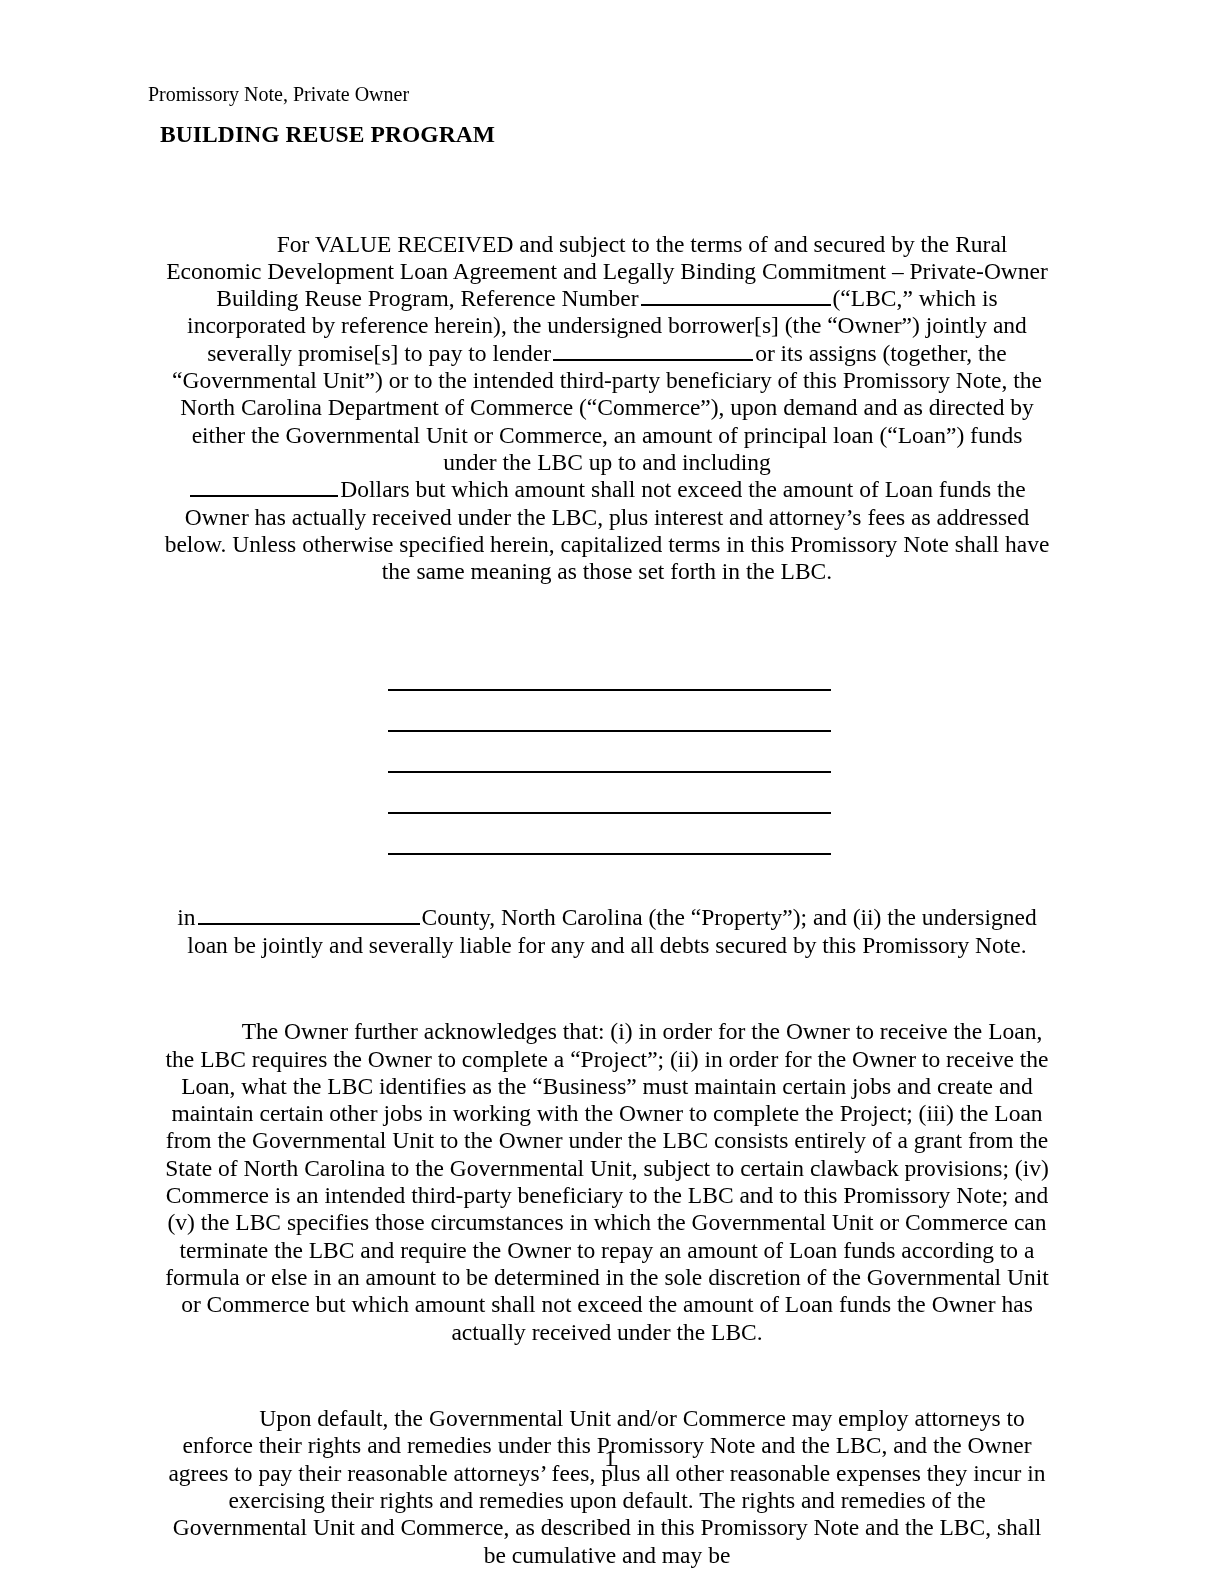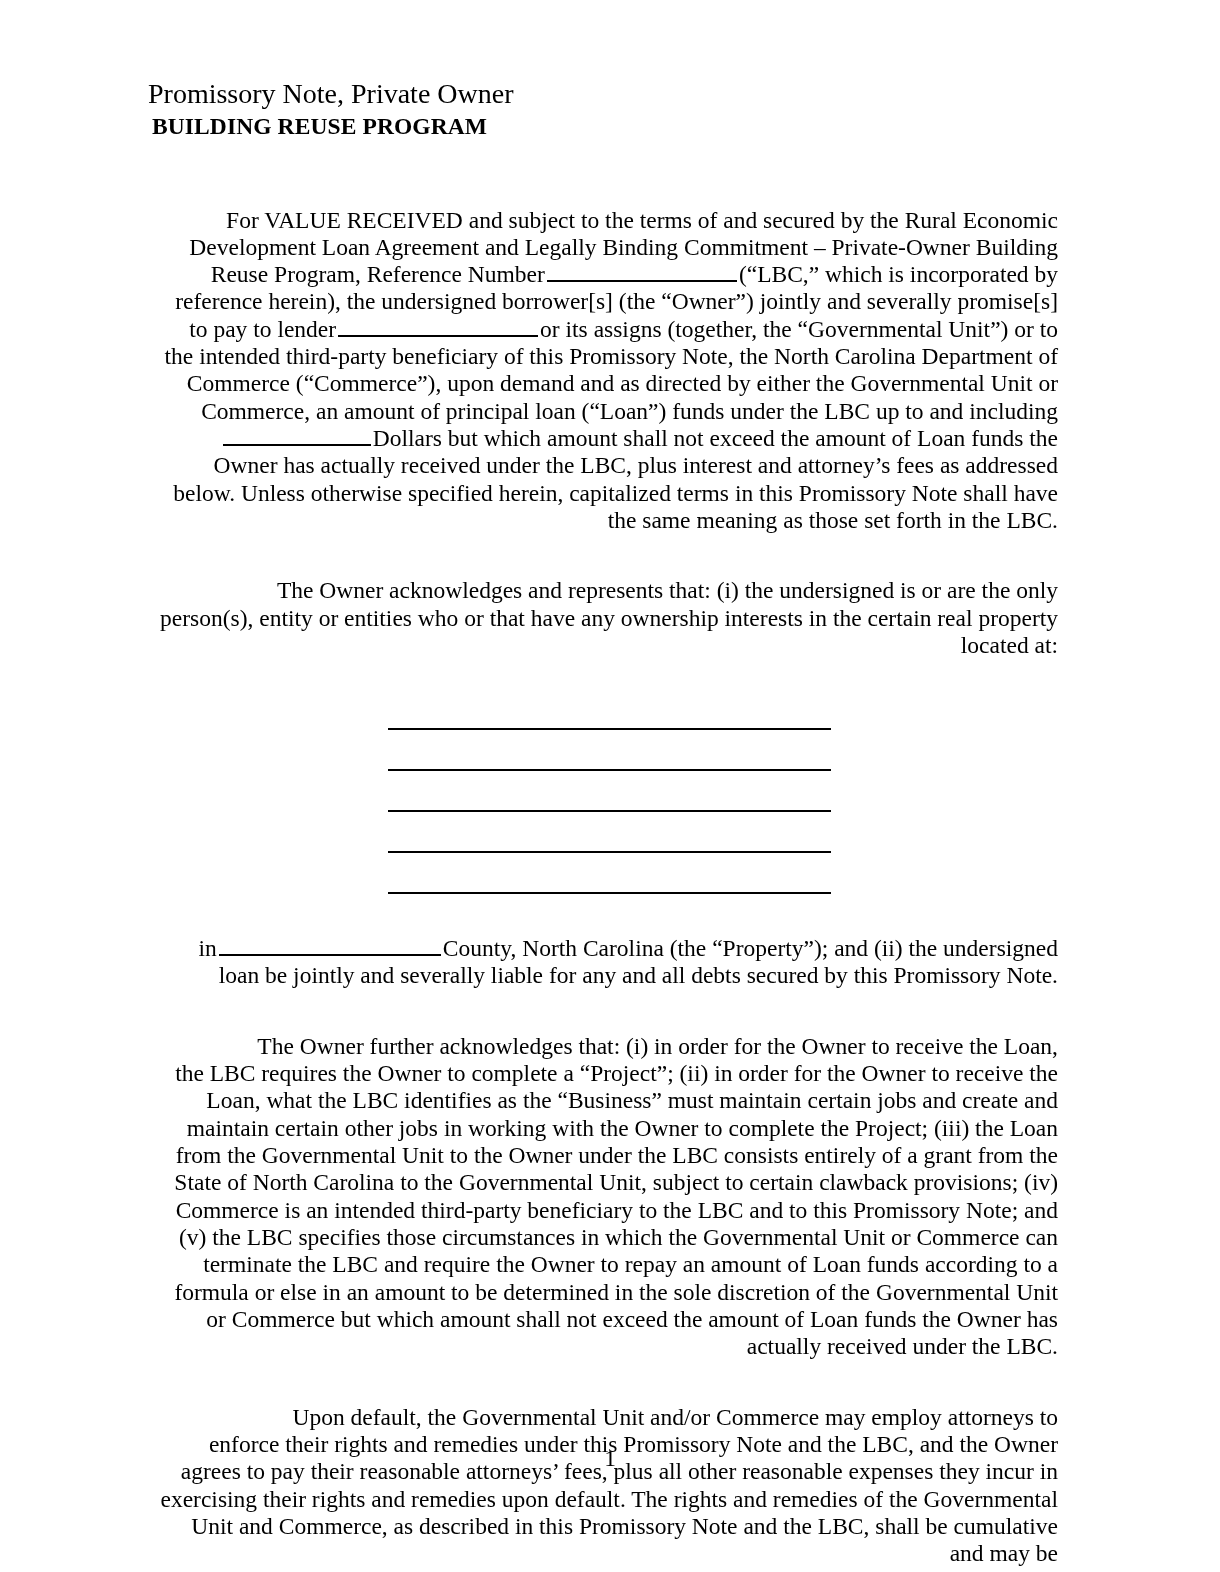--- a/index.html
+++ b/index.html
@@ -22,39 +22,39 @@
   .content {
     position: absolute;
     left: 148px;
     top: 80px;
     width: 918px;
   }
   .header-block {
     margin: 0 0 0 0;
   }
   .doc-subtitle {
-    font-size: 28px;
+    font-size: 20px;
     line-height: 28px;
     font-weight: normal;
     margin: 0;
     white-space: pre-wrap;
   }
   .doc-title {
     font-size: 23.5px;
     line-height: 28px;
     font-weight: bold;
-    margin: 4px;
+    margin: 12px;
     letter-spacing: 0.1px;
     white-space: pre-wrap;
   }
   .para {
     font-size: 23.5px;
     line-height: 27.3px;
-    margin: 8px;
-    text-align: right;
+    margin: 16px;
+    text-align: center;
     white-space: normal;
   }
   .para.indent {
     text-indent: 70px;
   }
   .spacer-line {
     height: 27.3px;
   }
   .gap-large {
     height: 27.3px;
@@ -112,21 +112,20 @@
       <div class="doc-title">BUILDING REUSE PROGRAM</div>
     </div>
 
     <div class="gap-large"></div>
     <div class="gap-large"></div>
 
     <p class="para indent"><span>For VALUE RECEIVED and subject to the terms of and secured by the Rural Economic Development Loan Agreement and Legally Binding Commitment – Private-Owner Building Reuse Program, Reference Number</span><span class="blank blank-ref"></span><span>(“LBC,” which is incorporated by reference herein), the undersigned borrower[s] (the “Owner”) jointly and severally promise[s] to pay to lender</span><span class="blank blank-lender"></span><span>or its assigns (together, the “Governmental Unit”) or to the intended third-party beneficiary of this Promissory Note, the North Carolina Department of Commerce (“Commerce”), upon demand and as directed by either the Governmental Unit or Commerce, an amount of principal loan (“Loan”) funds under the LBC up to and including</span><br><span class="blank blank-dollars"></span><span>Dollars but which amount shall not exceed the amount of Loan funds the Owner has actually received under the LBC, plus interest and attorney’s fees as addressed below. Unless otherwise specified herein, capitalized terms in this Promissory Note shall have the same meaning as those set forth in the LBC.</span></p>
 
     <div class="spacer-line"></div>
 
-    <p class="para indent">The Owner acknowledges and represents that: (i) the undersigned is or are the only person(s), entity or entities who or that have any ownership interests in the certain real property located at:</p>
 
     <div class="spacer-line"></div>
 
     <div class="address-lines">
       <div class="addr-row">
         <span class="addr-rule"></span>
       </div>
       <div class="addr-row">
         <span class="addr-rule"></span>
       </div>

